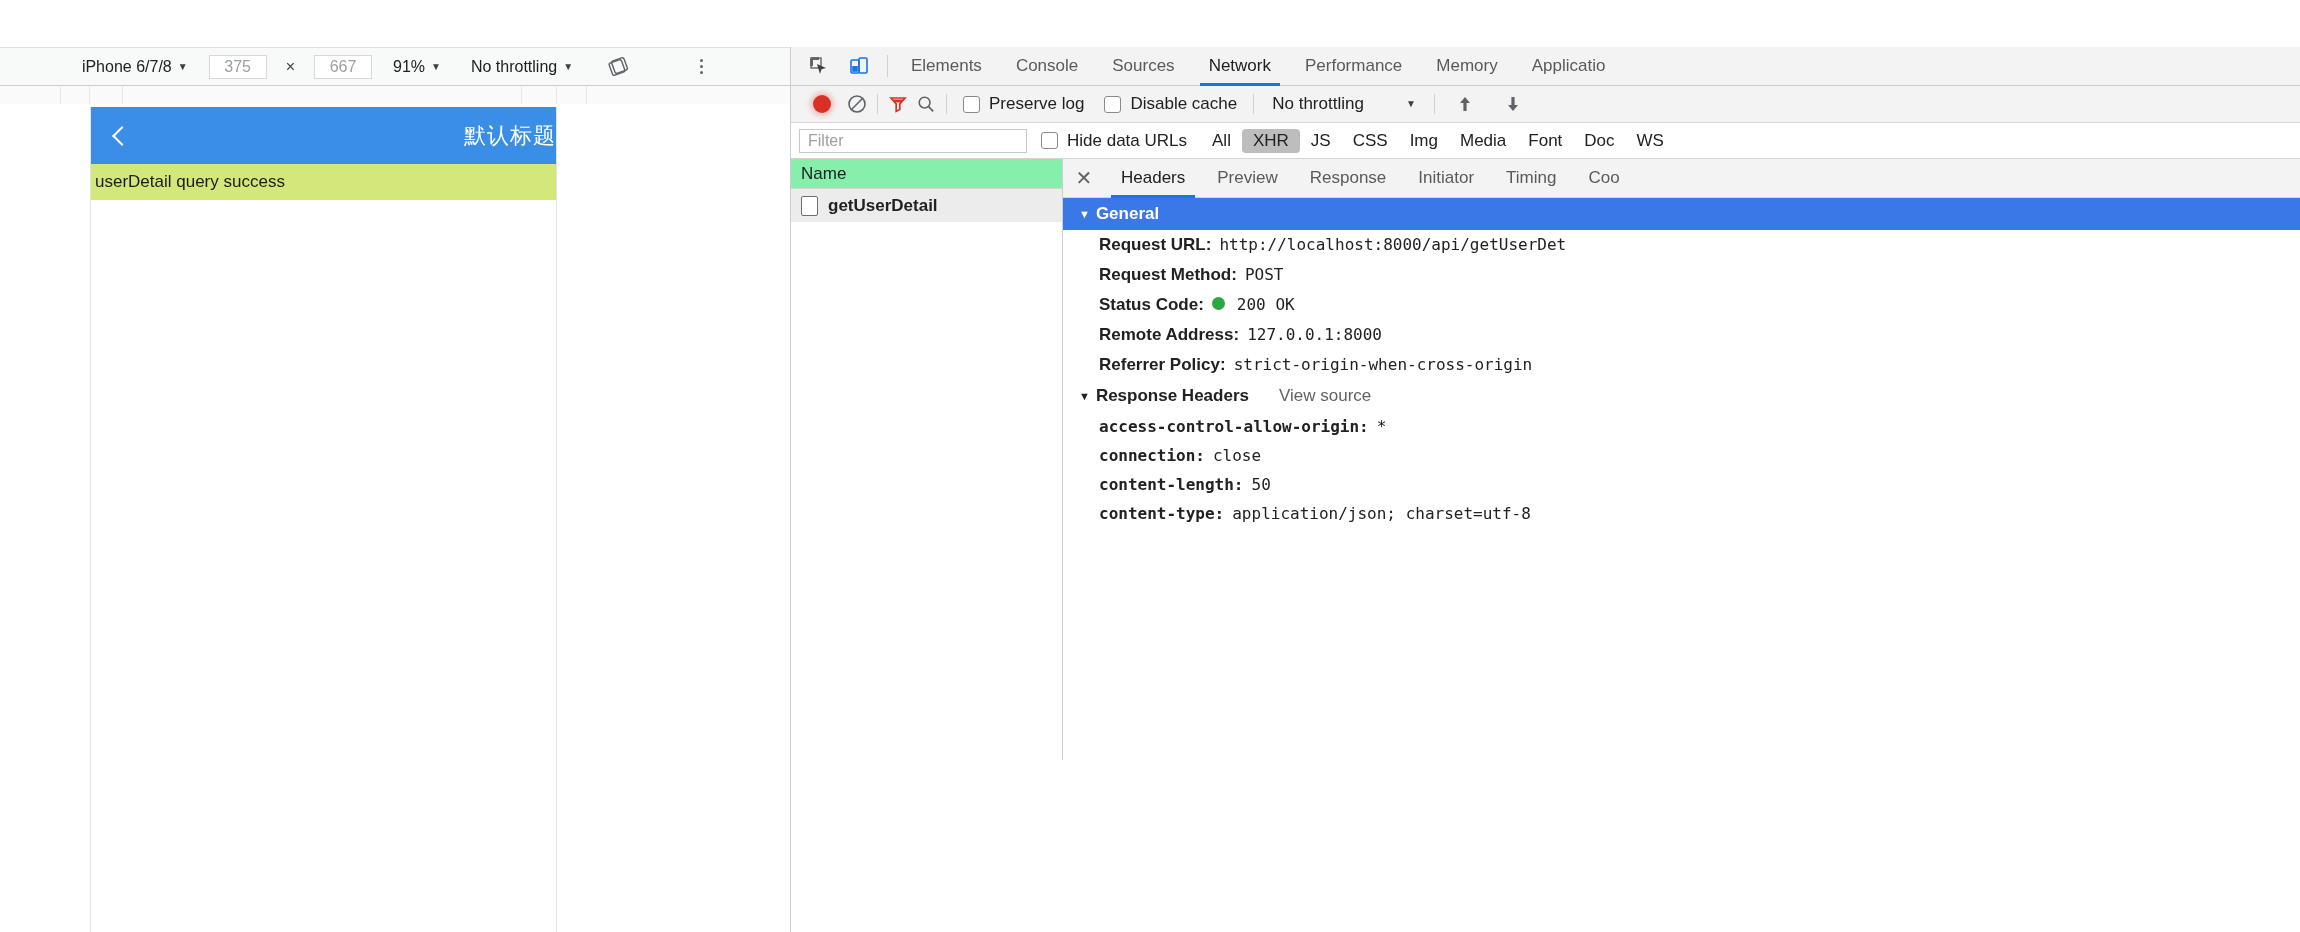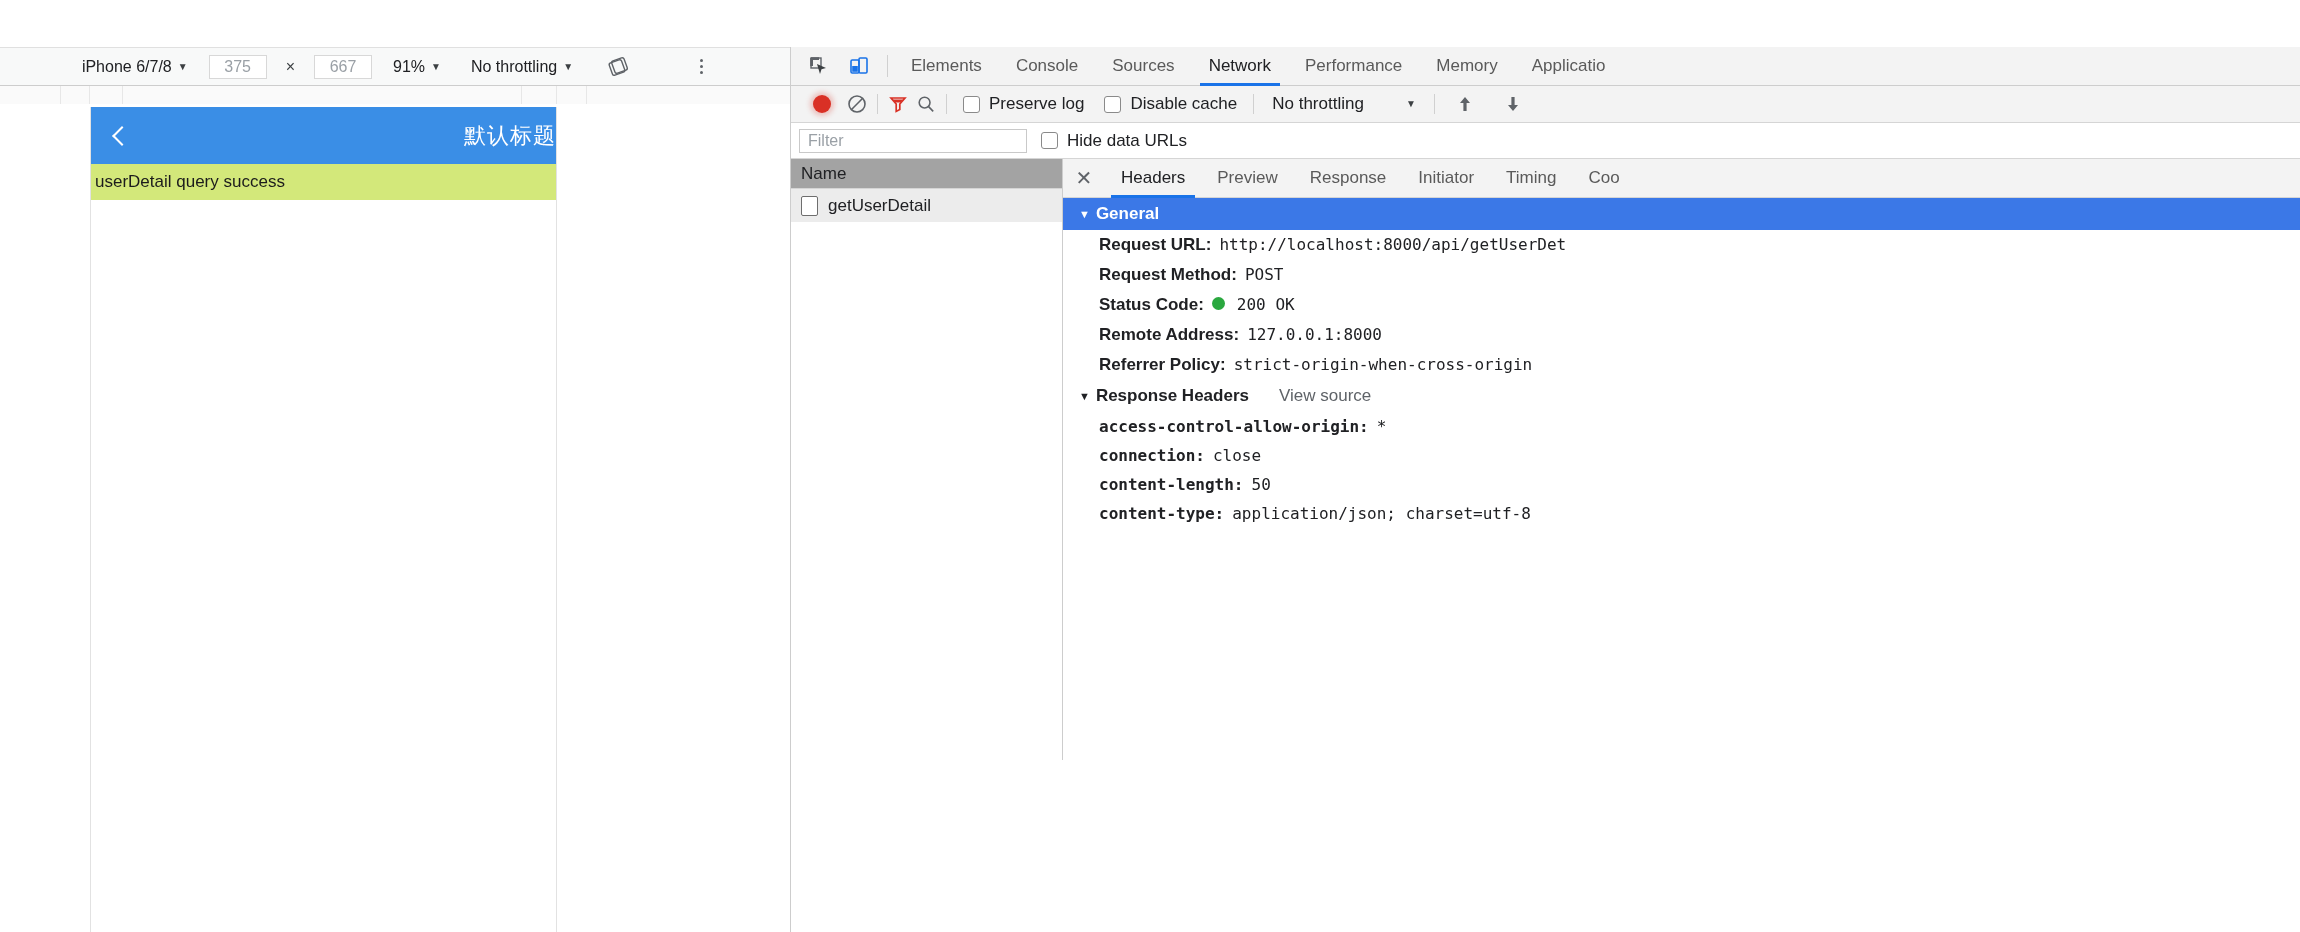--- a/index.html
+++ b/index.html
@@ -156,27 +156,27 @@
   }
   .tl-bar {
     position: absolute; height: 12px; top: 37px; display: flex; border-radius: 1px; overflow: hidden;
   }
   .tl-bar .s { height: 12px; }
 
   
   .split { display: flex; height: 601px; }
   .req-list { width: 272px; border-right: 1px solid #cdcdcd; background: #fff; }
   .rl-head {
-    height: 30px; background: #a3a3a3; border-bottom: 1px solid #d5d5d5;
+    height: 30px; background: #86efac; border-bottom: 1px solid #d5d5d5;
     display: flex; align-items: center; padding-left: 10px;
     font-size: 17px; color: #202124;
   }
   .rl-row {
     height: 33px; background: #ececec; display: flex; align-items: center; gap: 10px;
-    padding-left: 10px; font-size: 17px; color: #202124;
+    padding-left: 10px; font-size: 17px; color: #202124; font-weight: bold;
   }
   .rl-row .docbox { width: 17px; height: 20px; border: 1.5px solid #6e6e6e; border-radius: 2px; background: #fff; }
 
   .detail { flex: 1; background: #fff; display: flex; flex-direction: column; min-width: 0; }
   .det-tabbar {
     height: 39px; background: #f3f3f3; border-bottom: 1px solid #d5d5d5;
     display: flex; align-items: stretch;
   }
   .det-close { width: 42px; display: flex; align-items: center; justify-content: center; font-size: 20px; color: #5f6368; }
   .det-tab {
@@ -339,20 +339,31 @@
         </svg>
       </div>
     </div>
 
     <div class="filter-row">
       <div class="filter-input">Filter</div>
       <div class="hide-urls">
         <span class="chkbox"></span>
         <span>Hide data URLs</span>
       </div>
+      <div class="type-chips">
+        <span class="chip">All</span>
+        <span class="chip active">XHR</span>
+        <span class="chip">JS</span>
+        <span class="chip">CSS</span>
+        <span class="chip">Img</span>
+        <span class="chip">Media</span>
+        <span class="chip">Font</span>
+        <span class="chip">Doc</span>
+        <span class="chip">WS</span>
+      </div>
     </div>
 
 
     <div class="split">
       <div class="req-list">
         <div class="rl-head">Name</div>
         <div class="rl-row">
           <span class="docbox"></span>
           <span>getUserDetail</span>
         </div>

